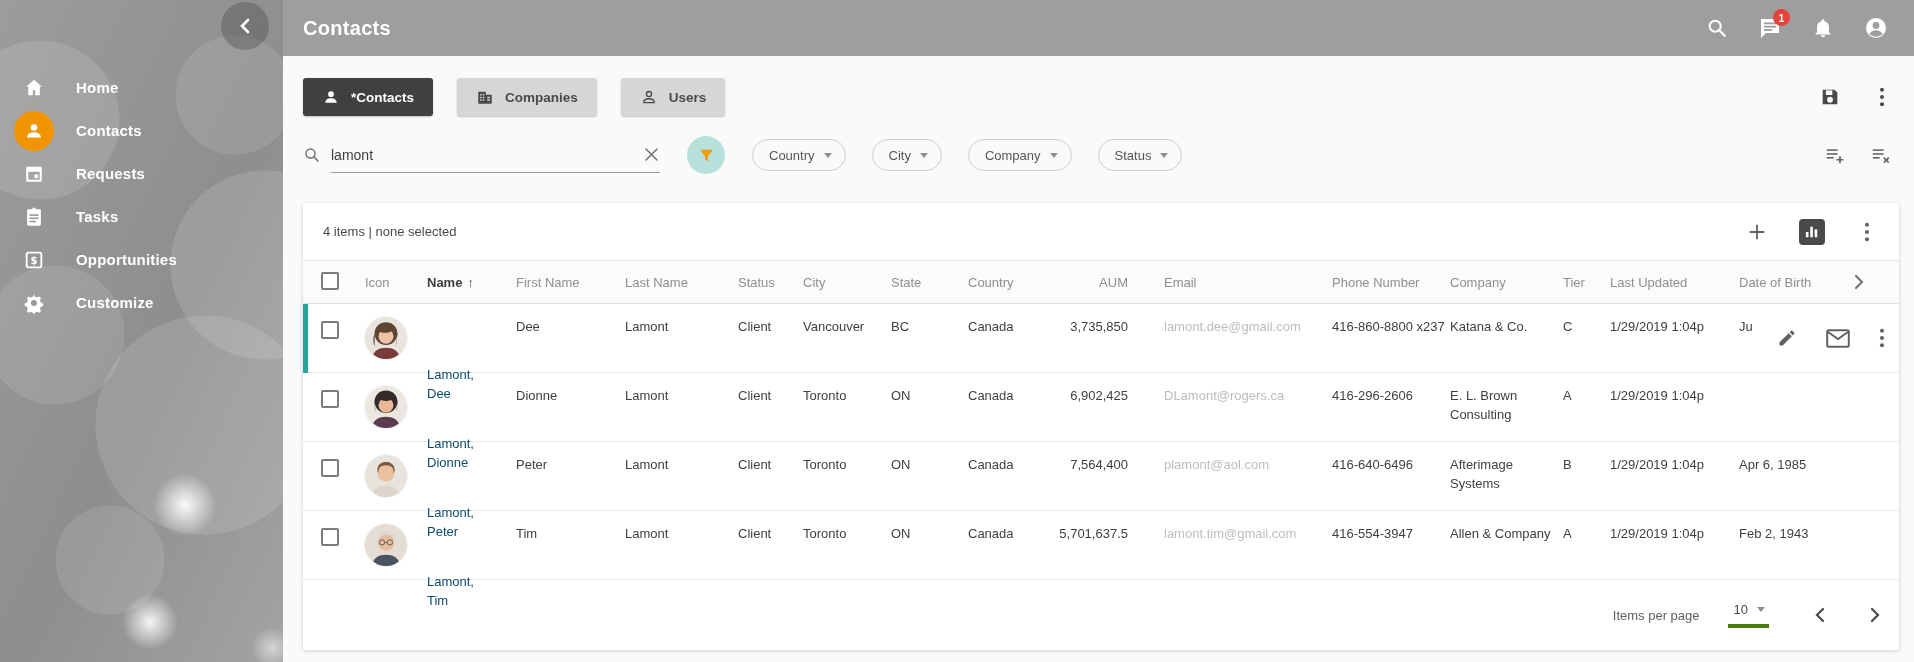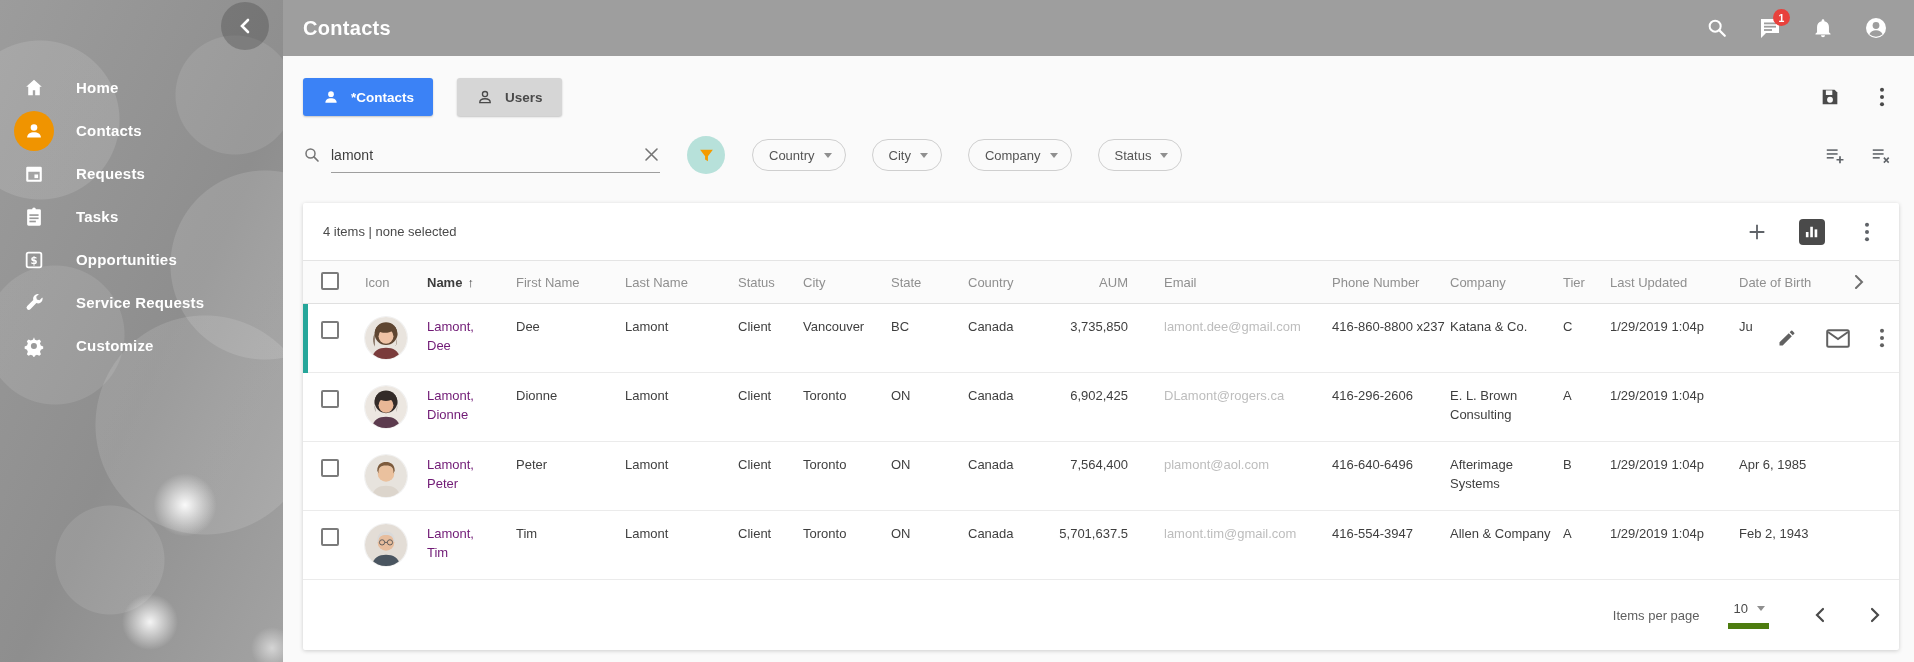--- a/index.html
+++ b/index.html
@@ -39,21 +39,21 @@
   .appbar-icons { margin-left:auto; display:flex; align-items:center; gap:29px; }
   .abtn { position:relative; width:24px; height:24px; display:flex; align-items:center; justify-content:center; cursor:pointer; }
   .badge { position:absolute; top:-7px; right:-8px; min-width:17px; height:17px; border-radius:50%;
     background:#E8413C; color:#fff; font-size:10.5px; font-weight:700; display:flex; align-items:center; justify-content:center; }
 
   
   .tabs-row { display:flex; align-items:center; margin:22px 20px 0 20px; }
   .tab { height:38px; border-radius:3px; background:#d6d6d6; color:#4a4a4a; display:flex; align-items:center;
     gap:11px; padding:0 19px; font-size:13.5px; font-weight:700; margin-right:24px;
     box-shadow:0 1px 2px rgba(0,0,0,.22); cursor:pointer; }
-  .tab.active { background:#3b82f6; color:#fff; }
+  .tab.active { background:#404040; color:#fff; }
   .tabs-actions { margin-left:auto; display:flex; align-items:center; gap:28px; }
 
   
   .filter-row { display:flex; align-items:center; margin:20px 20px 0 20px; }
   .search-box { width:357px; display:flex; align-items:center; height:36px; }
   .search-box .mag { flex:0 0 18px; margin-right:10px; }
   .search-line { flex:1; display:flex; align-items:center; border-bottom:1px solid #9e9e9e; height:100%; }
   .search-line input { border:none; outline:none; background:transparent; flex:1; font-size:14px; color:#3d3d3d;
     font-family:"Liberation Sans","DejaVu Sans",sans-serif; }
   .clear-x { flex:0 0 16px; cursor:pointer; }
@@ -93,29 +93,29 @@
 
   .trow { position:relative; height:69px; flex:0 0 69px; display:flex; align-items:flex-start;
     padding:14px 0 0 16px; border-bottom:1px solid #ebebeb; font-size:13px; color:#3f3f3f; line-height:1.45; }
   .trow.selected::before { content:""; position:absolute; left:0; top:0; width:5px; height:69px; background:#26A69A; }
   .checkbox { display:inline-block; width:18px; height:18px; border:2px solid #7b7b7b; border-radius:2px;
     background:#fff; cursor:pointer; }
   .trow .checkbox { margin-top:3px; margin-left:2px; }
   .thead .checkbox { margin-left:2px; }
   .avatar { width:42px; height:42px; border-radius:50%; overflow:hidden; display:block; margin-top:-1px;
     box-shadow:0 0 0 1px rgba(0,0,0,.06); }
-  .name-col { color:#701a75; }
+  .name-col { color:#0c4a6e;margin-top:48px; }
   .email-col { color:#bdbdbd; }
   .row-actions { position:absolute; right:14px; top:50%; transform:translateY(-50%);
     display:flex; align-items:center; gap:29px; }
   .row-actions .abtn2 { cursor:pointer; display:flex; }
 
   .panel-footer { margin-top:auto; height:70px; display:flex; align-items:center; justify-content:flex-end;
     padding-right:18px; font-size:13px; color:#5f5f5f; }
-  .page-size { display:flex; align-items:center; gap:9px; border-bottom:6px solid #4d7c0f;
+  .page-size { display:flex; align-items:center; gap:9px; border-bottom:4px solid #4d7c0f;
     padding:0 4px 7px 6px; margin-left:28px; cursor:pointer; color:#4a4a4a; }
   .pg-chev { margin-left:45px; cursor:pointer; display:flex; }
 
   svg { display:block; }
 </style>
 </head>
 <body>
 
 <div class="app">
 
@@ -173,28 +173,20 @@
       <div class="nav-item">
         <span class="nav-ico">
           <svg width="22" height="22" viewBox="0 0 24 24">
               <rect x="4" y="4" width="16" height="16" rx="2" fill="none" stroke="#fff" stroke-width="2"></rect>
               <text x="12" y="16.3" font-size="11" font-weight="bold" fill="#fff" text-anchor="middle" font-family="DejaVu Sans, sans-serif">$</text>
             </svg>
         </span>
         <span class="nav-label">Opportunities</span>
       </div>
 
-      <div class="nav-item">
-        <span class="nav-ico">
-          <svg width="22" height="22" viewBox="0 0 24 24">
-              <path d="M21.5 7.2 a5.2 5.2 0 0 1 -6.9 4.9 L8 18.7 a2.4 2.4 0 0 1 -3.4 -3.4 L11.2 8.7 A5.2 5.2 0 0 1 17.4 2.3 l-3 3 0.7 2.9 2.9 0.7 3-3 a5.2 5.2 0 0 1 0.5 1.3 Z" fill="#fff"></path>
-            </svg>
-        </span>
-        <span class="nav-label">Service Requests</span>
-      </div>
 
       <div class="nav-item">
         <span class="nav-ico">
           <svg width="22" height="22" viewBox="0 0 24 24">
               <path d="M12 2.5 l1 2.6 a7 7 0 0 1 2.2 0.9 l2.6-1.1 1.8 1.8 -1.1 2.6 a7 7 0 0 1 0.9 2.2 l2.6 1 v2.6 l-2.6 1 a7 7 0 0 1 -0.9 2.2 l1.1 2.6 -1.8 1.8 -2.6-1.1 a7 7 0 0 1 -2.2 0.9 l-1 2.6 h-0.2 l-1-2.6 a7 7 0 0 1 -2.2-0.9 l-2.6 1.1 -1.8-1.8 1.1-2.6 a7 7 0 0 1 -0.9-2.2 l-2.6-1 v-2.6 l2.6-1 a7 7 0 0 1 0.9-2.2 L4.2 6.7 6 4.9 l2.6 1.1 a7 7 0 0 1 2.2-0.9 Z" fill="#fff"></path>
               <circle cx="11.9" cy="12" r="3.3" fill="#9a9a9a"></circle>
             </svg>
         </span>
         <span class="nav-label">Customize</span>
       </div>
@@ -239,20 +231,28 @@
 
     <div class="tabs-row">
       <div class="tab active">
         <span>
           <svg width="18" height="18" viewBox="0 0 24 24">
               <circle cx="12" cy="8.2" r="3.8" fill="#fff"></circle>
               <path d="M4.5 19.5 c0-3.8 3.4-5.8 7.5-5.8 s7.5 2 7.5 5.8 Z" fill="#fff"></path>
             </svg>
         </span>
         <span>*Contacts</span>
+      </div>
+      <div class="tab">
+        <span>
+          <svg width="18" height="18" viewBox="0 0 24 24">
+              <path d="M3 21 V5 h10 v4 h8 v12 Z M5.5 8 h2 v2 h-2 Z M9 8 h2 v2 H9 Z M5.5 11.5 h2 v2 h-2 Z M9 11.5 h2 v2 H9 Z M5.5 15 h2 v2 h-2 Z M9 15 h2 v2 H9 Z M15 11.5 h3.5 v2 H15 Z M15 15 h3.5 v2 H15 Z" fill="#4a4a4a" fill-rule="evenodd"></path>
+            </svg>
+        </span>
+        <span>Companies</span>
       </div>
       <div class="tab">
         <span>
           <svg width="18" height="18" viewBox="0 0 24 24">
               <circle cx="12" cy="8" r="3.4" fill="none" stroke="#4a4a4a" stroke-width="1.8"></circle>
               <path d="M5 19.5 c0-3.4 3.2-5.2 7-5.2 s7 1.8 7 5.2 Z" fill="none" stroke="#4a4a4a" stroke-width="1.8"></path>
             </svg>
         </span>
         <span>Users</span>
       </div>

